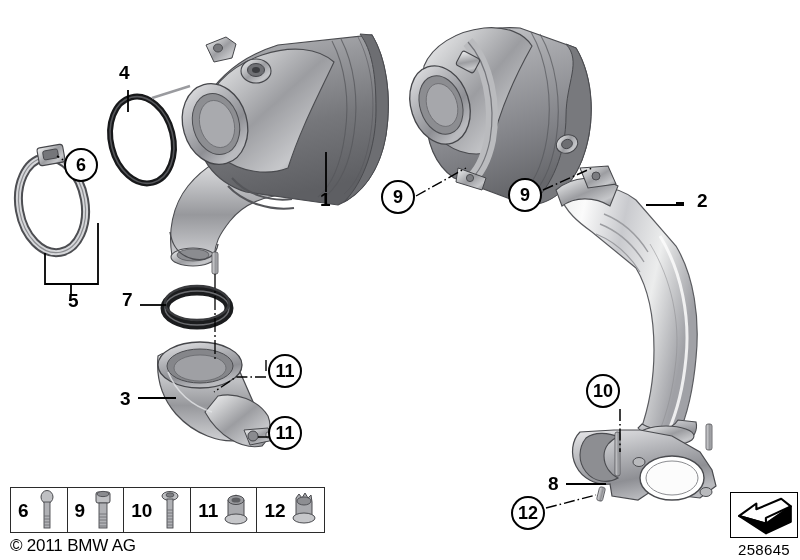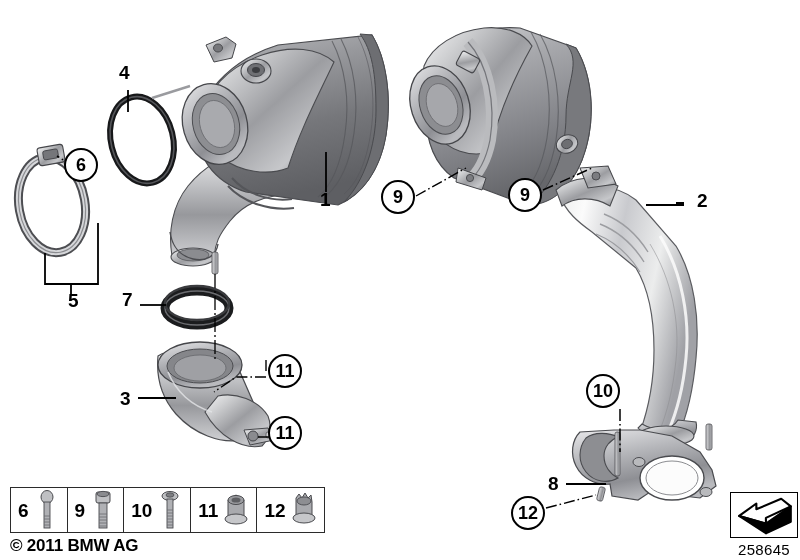--- a/index.html
+++ b/index.html
@@ -32,21 +32,21 @@
     display:flex;align-items:center;gap:3px;
     border-right:1.6px solid #2b2b2b;box-sizing:border-box;
     padding:0 5px 0 7px;height:100%;
   }
   .legend-cell:last-child{border-right:none;}
   .legend-num{font-weight:bold;font-size:19px;line-height:1;}
   .legend-art{width:30px;height:44px;display:block;}
 
   #copyright{
     position:absolute;left:10px;top:536px;
-    font-size:17px;font-weight:bold;letter-spacing:-0.2px;white-space:nowrap;
+    font-size:17px;font-weight:normal;letter-spacing:-0.2px;white-space:nowrap;
   }
 
   
   #corner{position:absolute;left:722px;top:492px;width:68px;height:70px;padding-left:8px;}
   #corner-box{
     width:68px;height:46px;border:1.8px solid #000;box-sizing:border-box;background:#fff;
   }
   #corner-num{
     text-align:center;font-size:15px;font-weight:normal;margin-top:3px;letter-spacing:.3px;
   }

